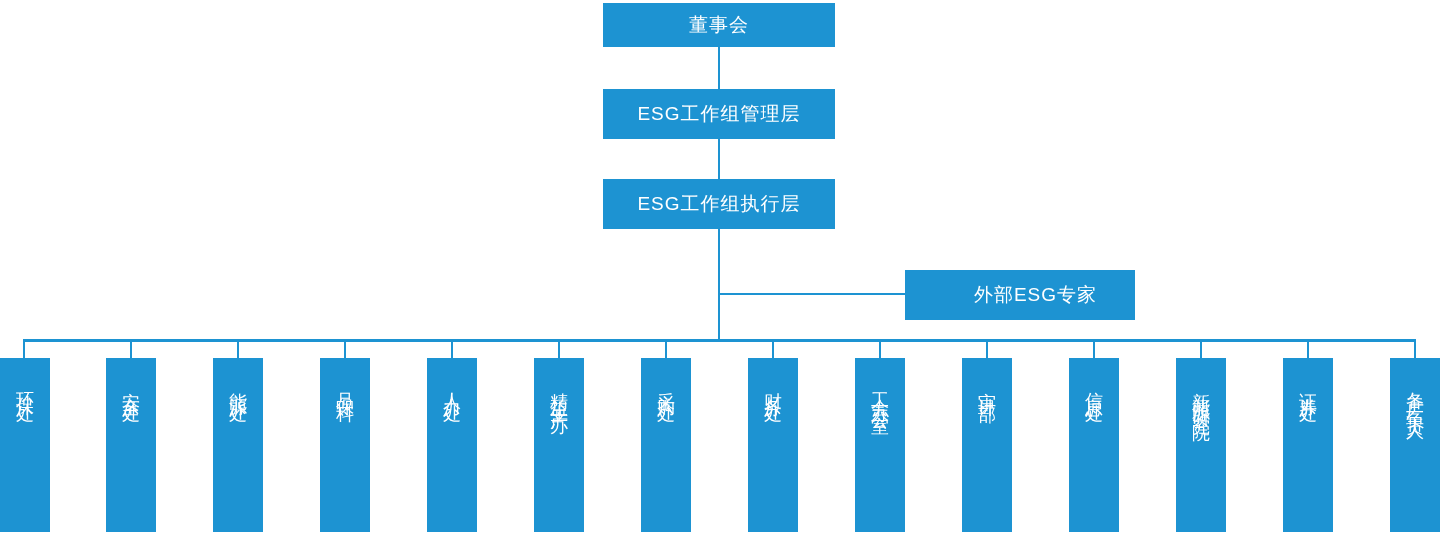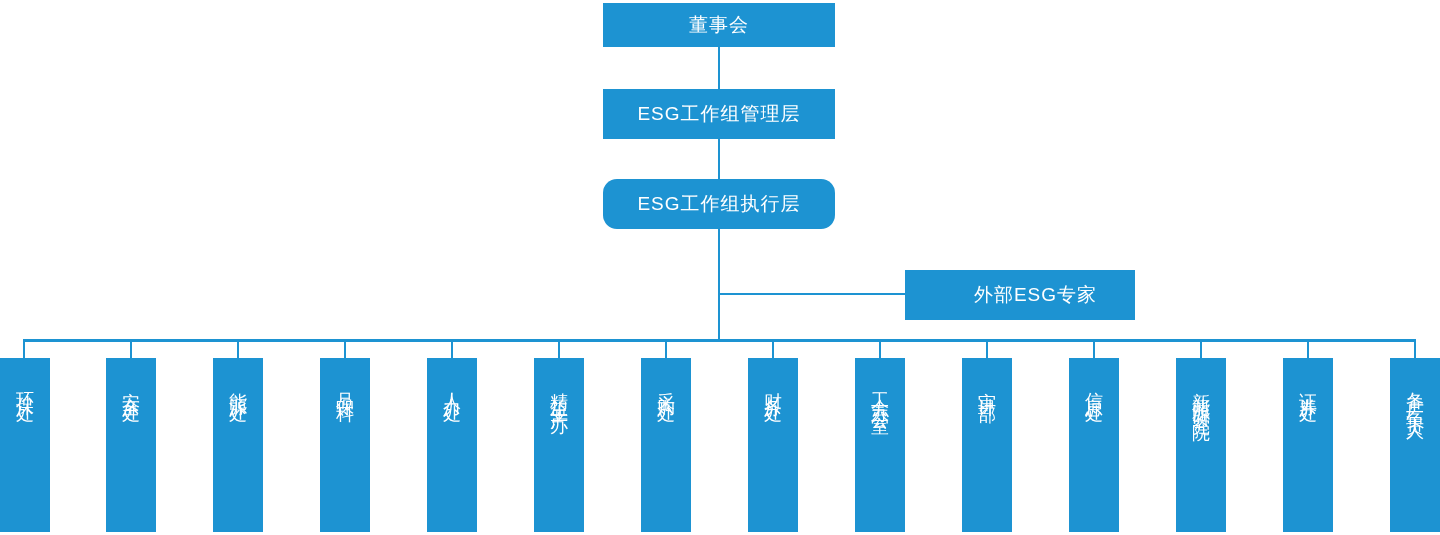--- a/index.html
+++ b/index.html
@@ -21,21 +21,21 @@
     color: var(--text);
     display: flex;
     align-items: center;
     justify-content: center;
     font-size: 19px;
     letter-spacing: 1px;
     white-space: nowrap;
   }
   .node-board      { left: 603px; top: 3px;   width: 232px; height: 44px; }
   .node-management { left: 603px; top: 89px;  width: 232px; height: 50px; }
-  .node-execution  { left: 603px; top: 179px; width: 232px; height: 50px; border-radius: 14px; }
+  .node-execution  { left: 603px; top: 179px; width: 232px; height: 50px; }
   .node-advisor    { left: 905px; top: 270px; width: 230px; height: 50px; padding-left: 31px; }
 
   .line {
     position: absolute;
     background: var(--accent);
   }
   .trunk-1 { left: 718px; top: 47px;  width: 2px; height: 42px; }
   .trunk-2 { left: 718px; top: 139px; width: 2px; height: 40px; }
   .trunk-3 { left: 718px; top: 229px; width: 2px; height: 112px; }
   .branch-advisor { left: 719px; top: 293px; width: 186px; height: 2px; }

